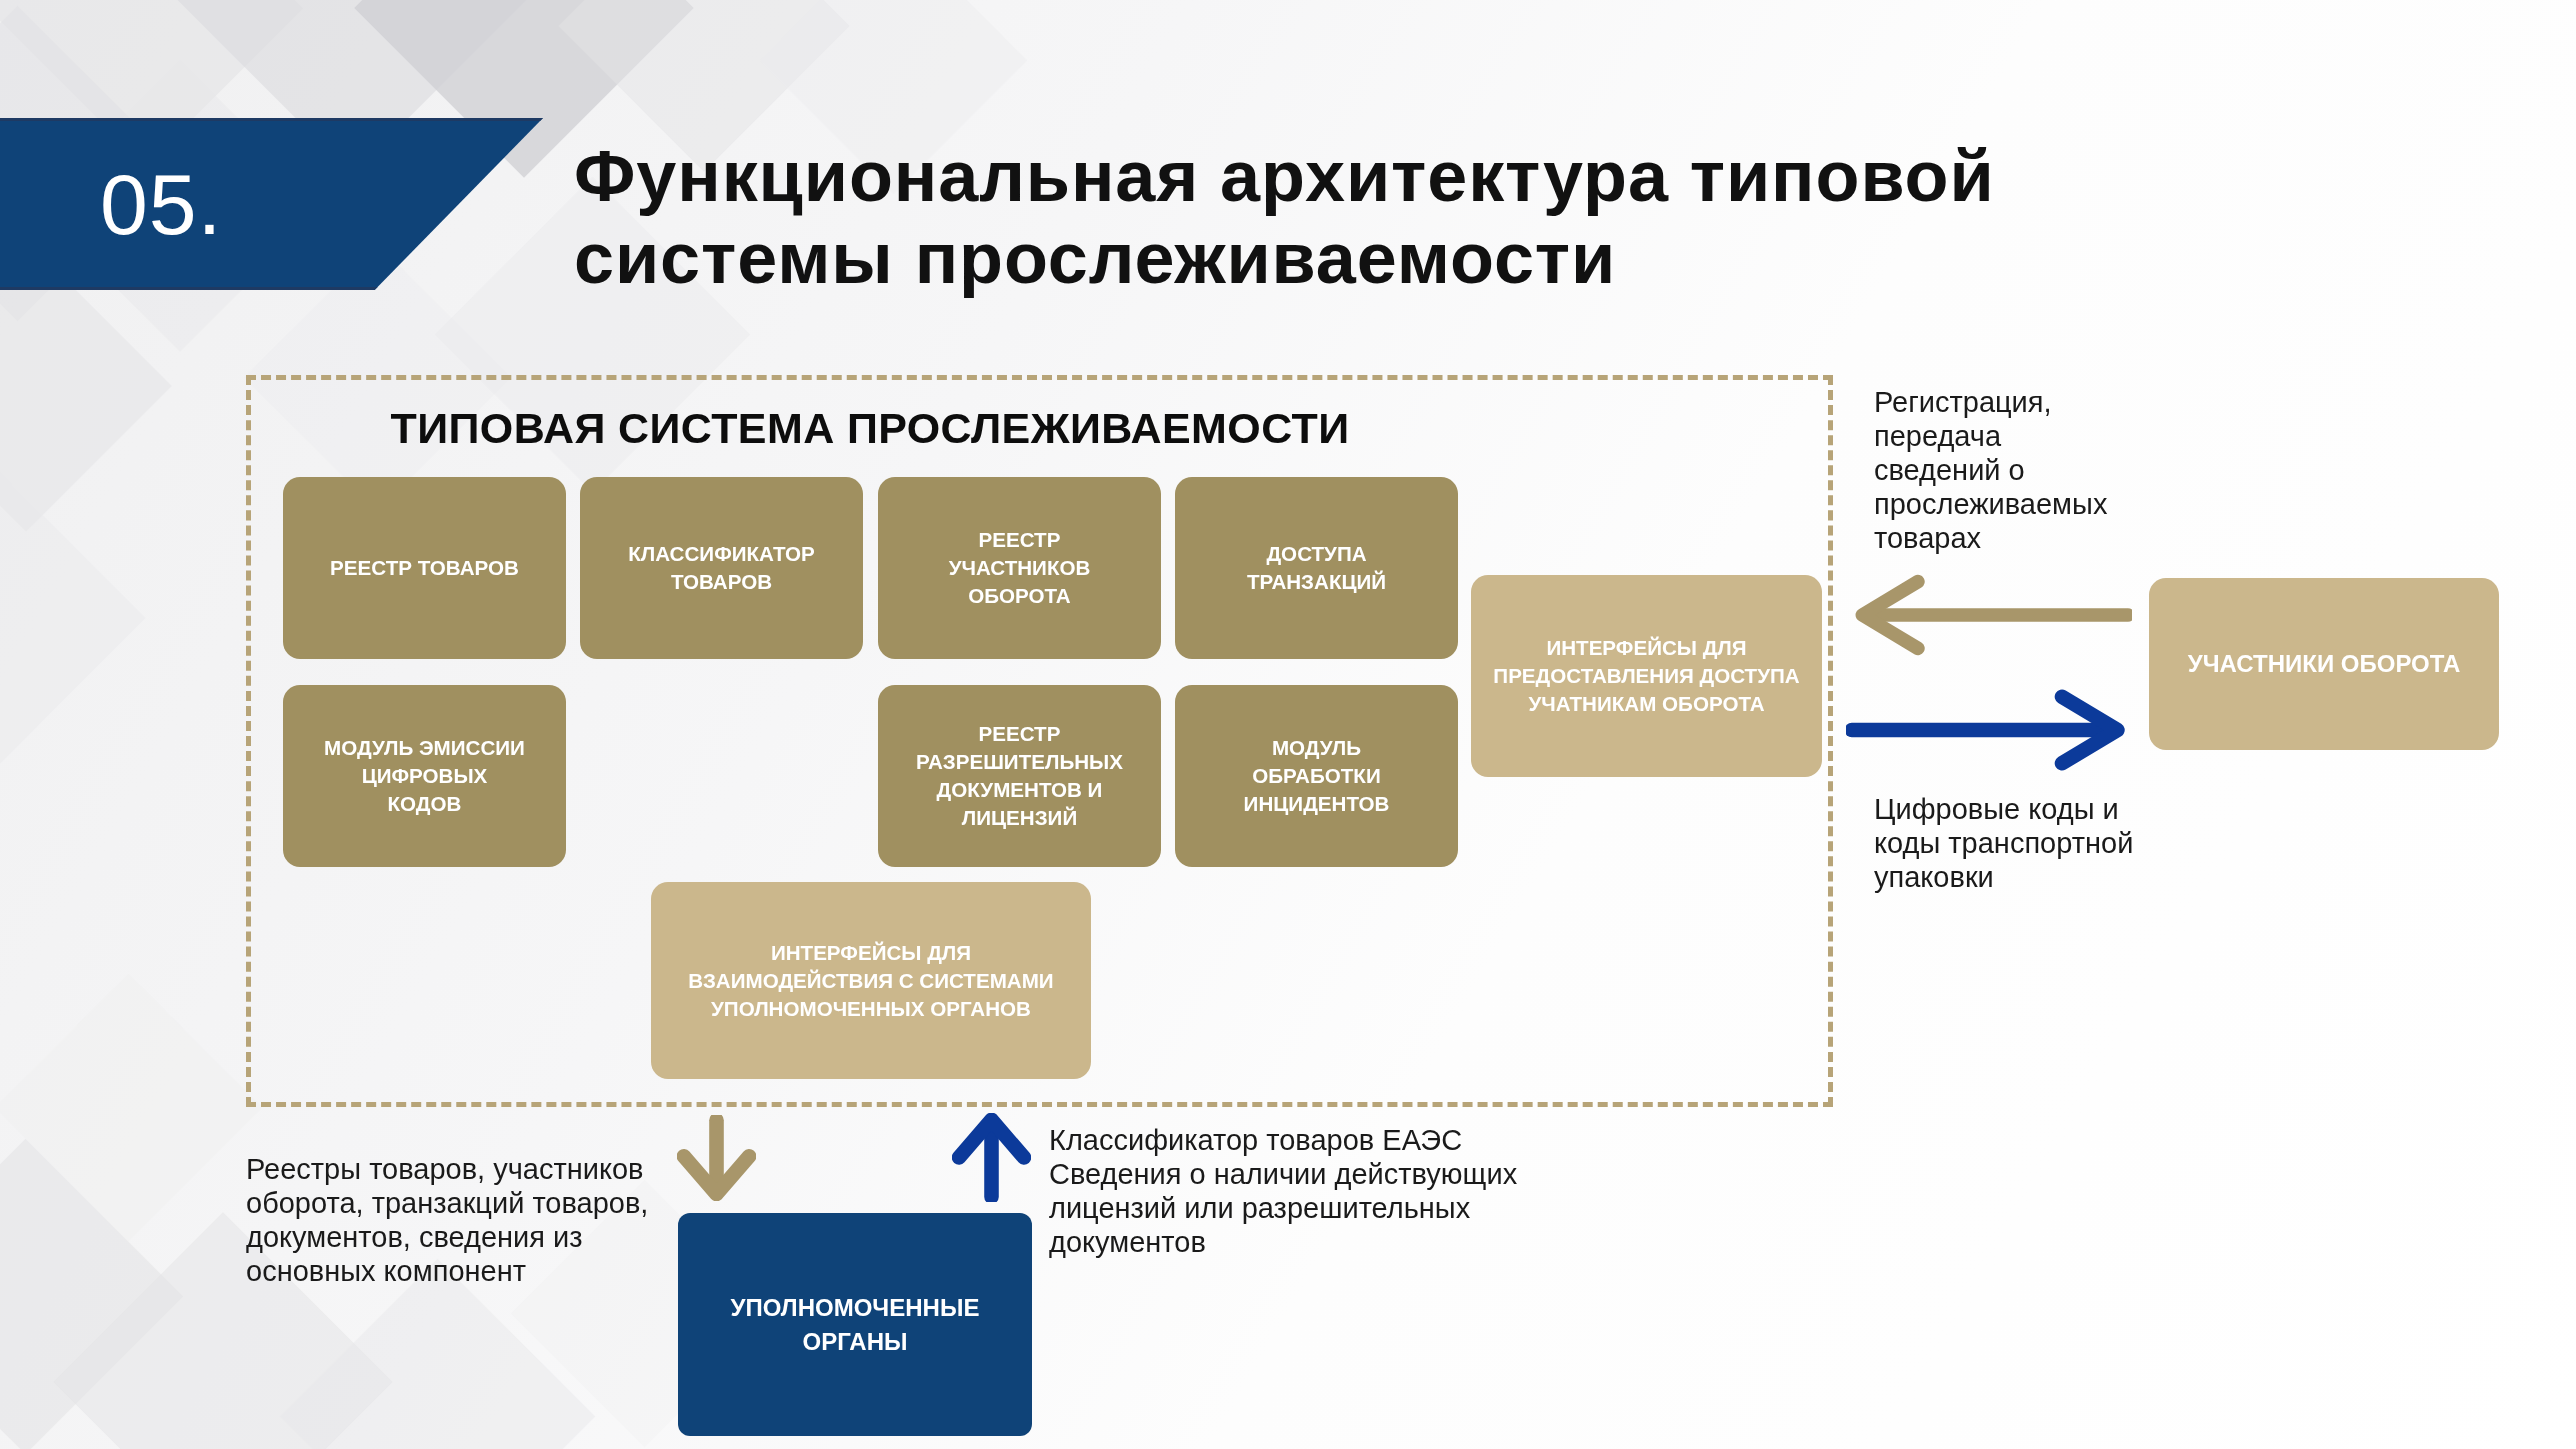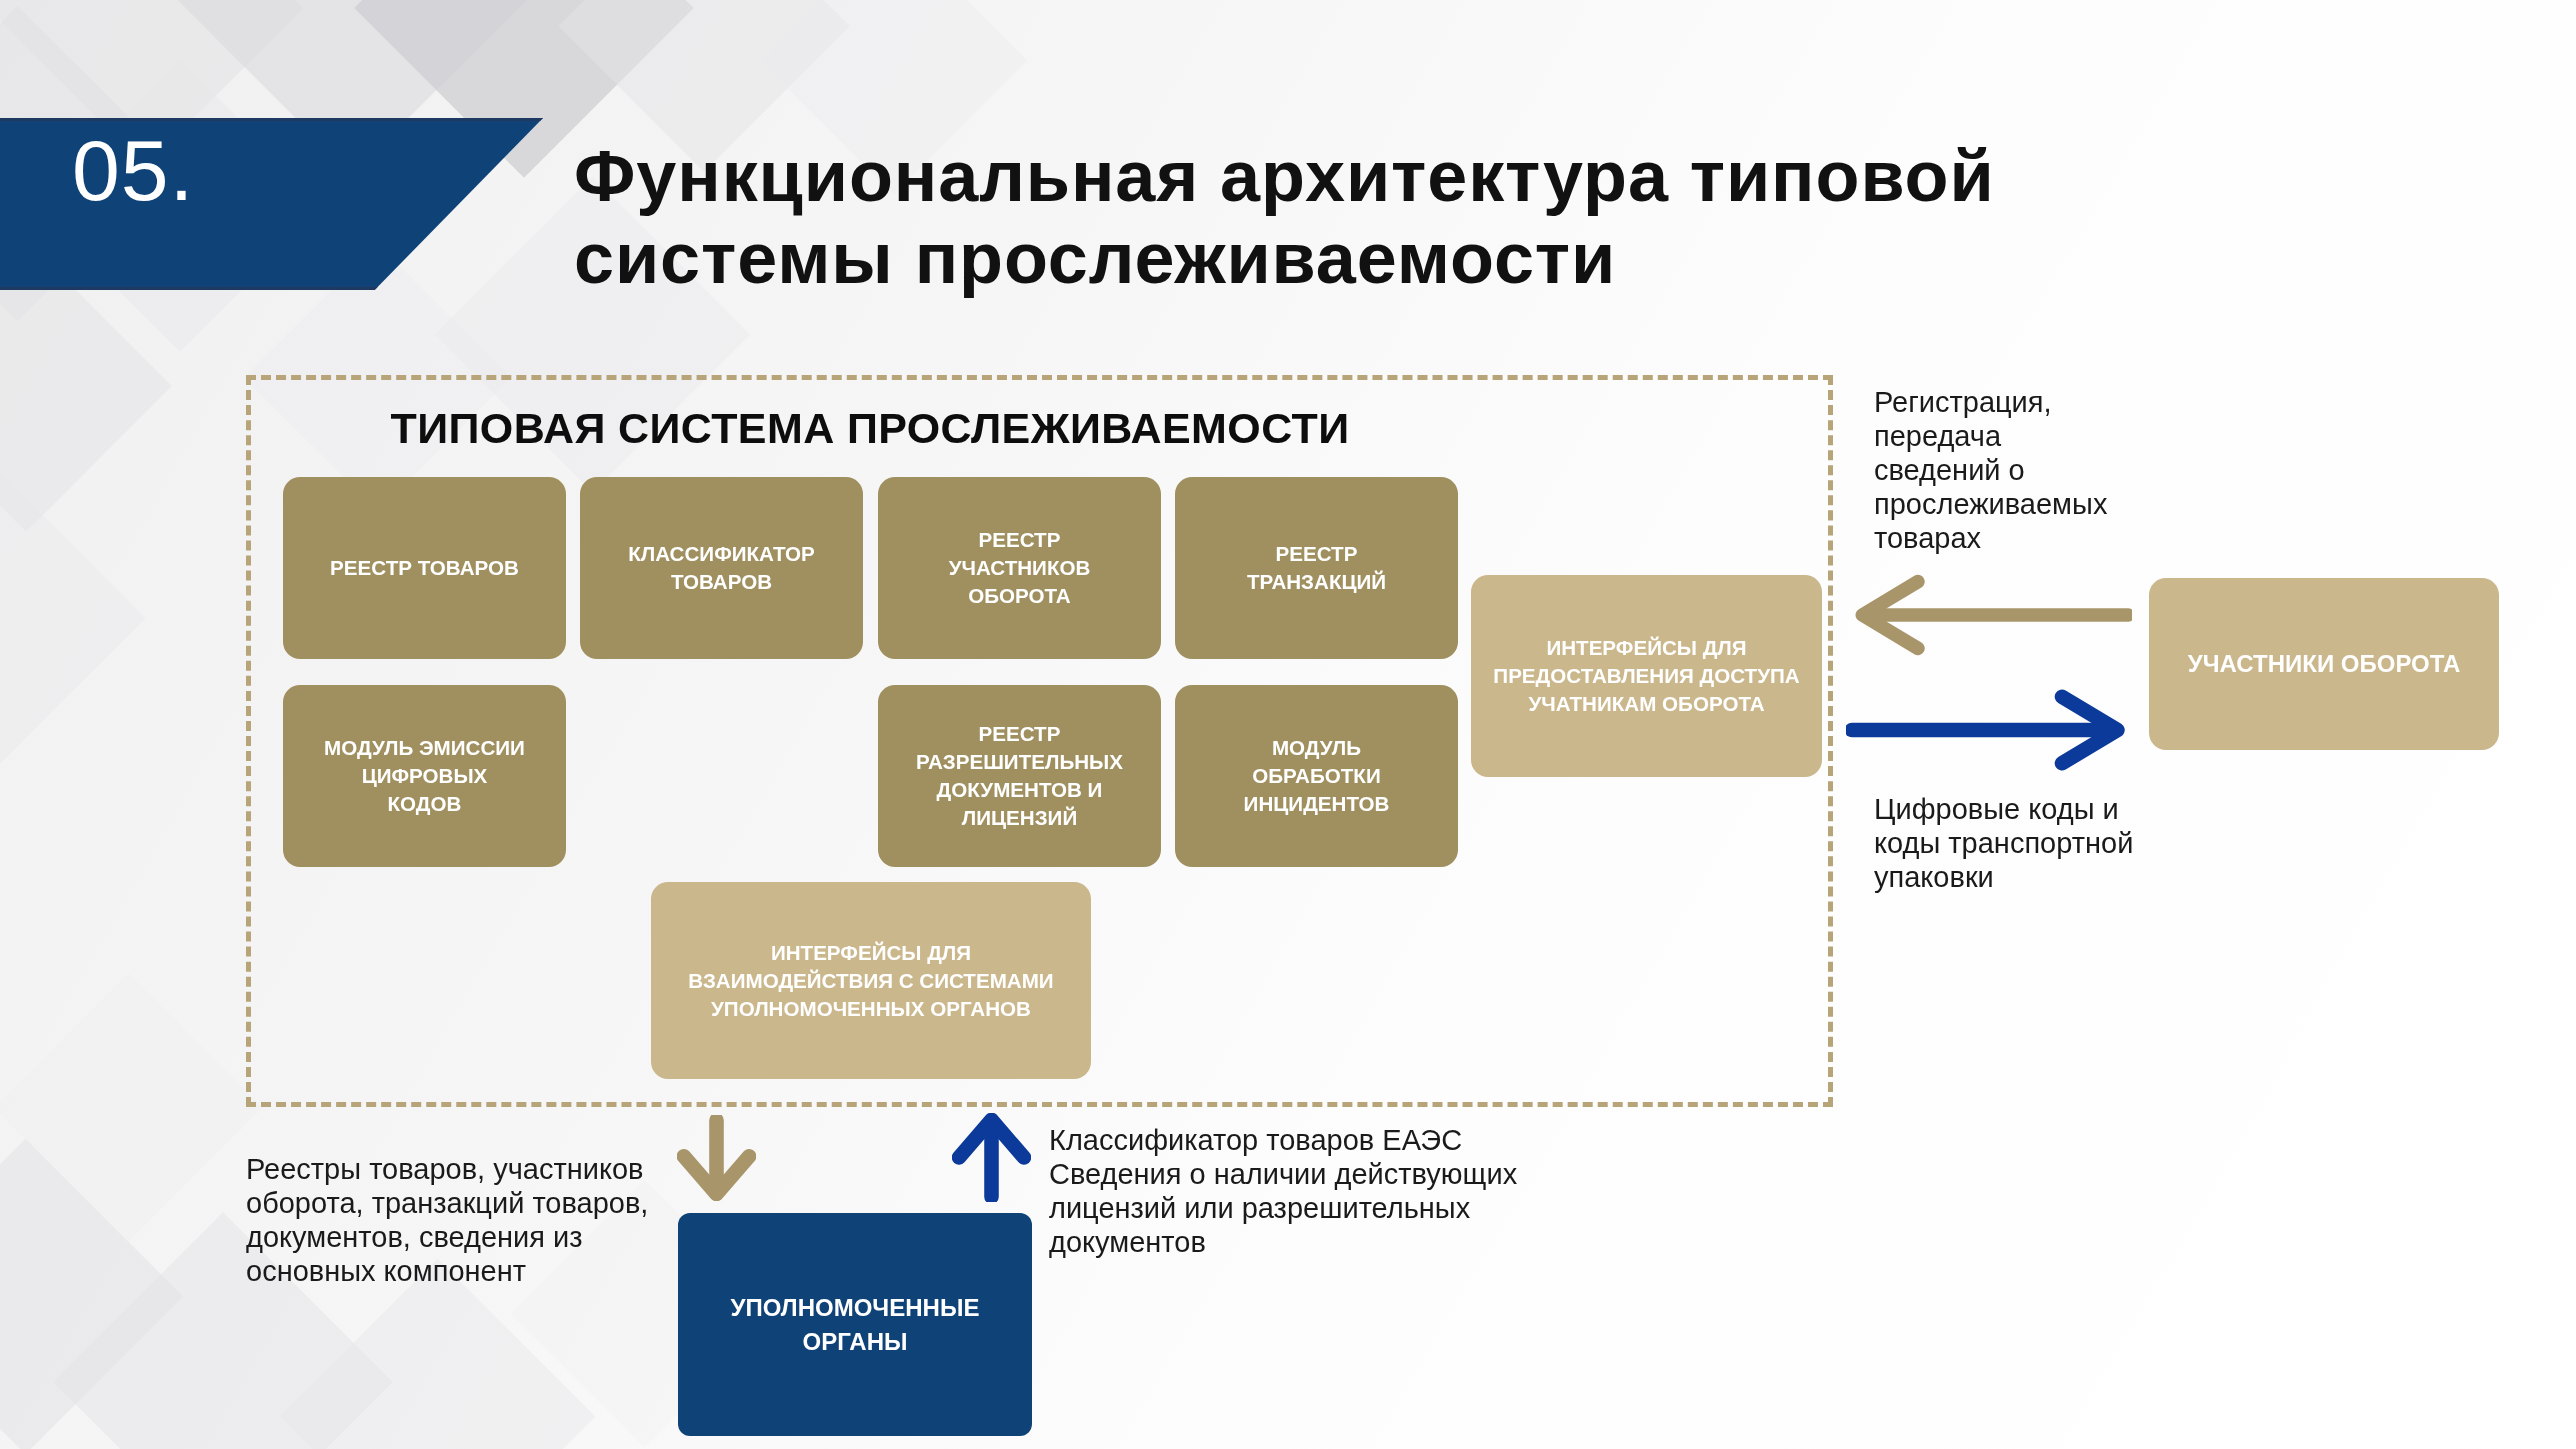--- a/index.html
+++ b/index.html
@@ -8,21 +8,21 @@
          background:linear-gradient(120deg,#f0f0f1 0%,#f6f6f7 35%,#fdfdfd 60%,#ffffff 100%);}
   
   .dm{position:absolute;transform:rotate(45deg);z-index:1;}
   
   .banner{position:absolute;left:0;top:118px;width:543px;height:172px;z-index:3;
           background:var(--navy,#0f4378);
           border-top:3.4px solid var(--navy-border,#1e3a63);
           border-bottom:3.4px solid var(--navy-border,#1e3a63);
           box-sizing:border-box;
           clip-path:polygon(0 0,100% 0,69% 100%,0 100%);
-          display:flex;align-items:flex-start;padding-left:72px;}
+          display:flex;align-items:center;padding-left:100px;}
   .banner .num{color:#fff;font-size:86px;font-weight:400;letter-spacing:0.9px;}
   
   .title{position:absolute;left:574px;top:135px;width:1546px;z-index:3;
          font-size:72px;line-height:82px;letter-spacing:0.9px;color:#111;font-weight:700;}
   
   .sysbox{position:absolute;left:246px;top:375px;width:1587px;height:732px;z-index:2;
           border:5.2px dashed var(--dash,#b7a478);box-sizing:border-box;}
   .sys-title{position:absolute;left:283px;top:404px;width:1174px;z-index:3;
              text-align:center;font-size:43px;font-weight:700;color:#0d0d0d;letter-spacing:0.4px;}
   
@@ -82,21 +82,21 @@
   </div>
 
   <div class="title">Функциональная архитектура типовой системы прослеживаемости</div>
 
   <div class="sysbox"></div>
   <div class="sys-title">ТИПОВАЯ СИСТЕМА ПРОСЛЕЖИВАЕМОСТИ</div>
 
   <div class="mod c1 r1">РЕЕСТР ТОВАРОВ</div>
   <div class="mod c2 r1">КЛАССИФИКАТОР ТОВАРОВ</div>
   <div class="mod c3 r1">РЕЕСТР УЧАСТНИКОВ ОБОРОТА</div>
-  <div class="mod c4 r1">РЕЕСТР ТРАНЗАКЦИЙ</div>
+  <div class="mod c4 r1">ДОСТУПА ТРАНЗАКЦИЙ</div>
 
   <div class="mod c1 r2">МОДУЛЬ ЭМИССИИ ЦИФРОВЫХ КОДОВ</div>
   <div class="mod c3 r2">РЕЕСТР РАЗРЕШИТЕЛЬНЫХ ДОКУМЕНТОВ И ЛИЦЕНЗИЙ</div>
   <div class="mod c4 r2">МОДУЛЬ ОБРАБОТКИ ИНЦИДЕНТОВ</div>
 
   <div class="mod light iface-a">ИНТЕРФЕЙСЫ ДЛЯ ПРЕДОСТАВЛЕНИЯ ДОСТУПА УЧАТНИКАМ ОБОРОТА</div>
   <div class="mod light iface-b">ИНТЕРФЕЙСЫ ДЛЯ ВЗАИМОДЕЙСТВИЯ С СИСТЕМАМИ УПОЛНОМОЧЕННЫХ ОРГАНОВ</div>
 
   <div class="mod light participants">УЧАСТНИКИ ОБОРОТА</div>
 

